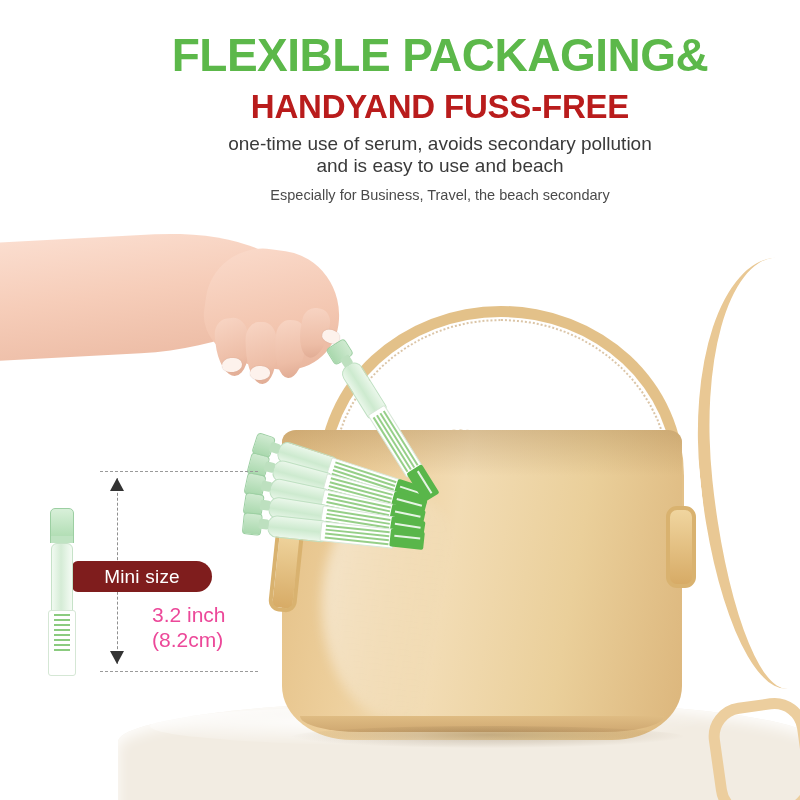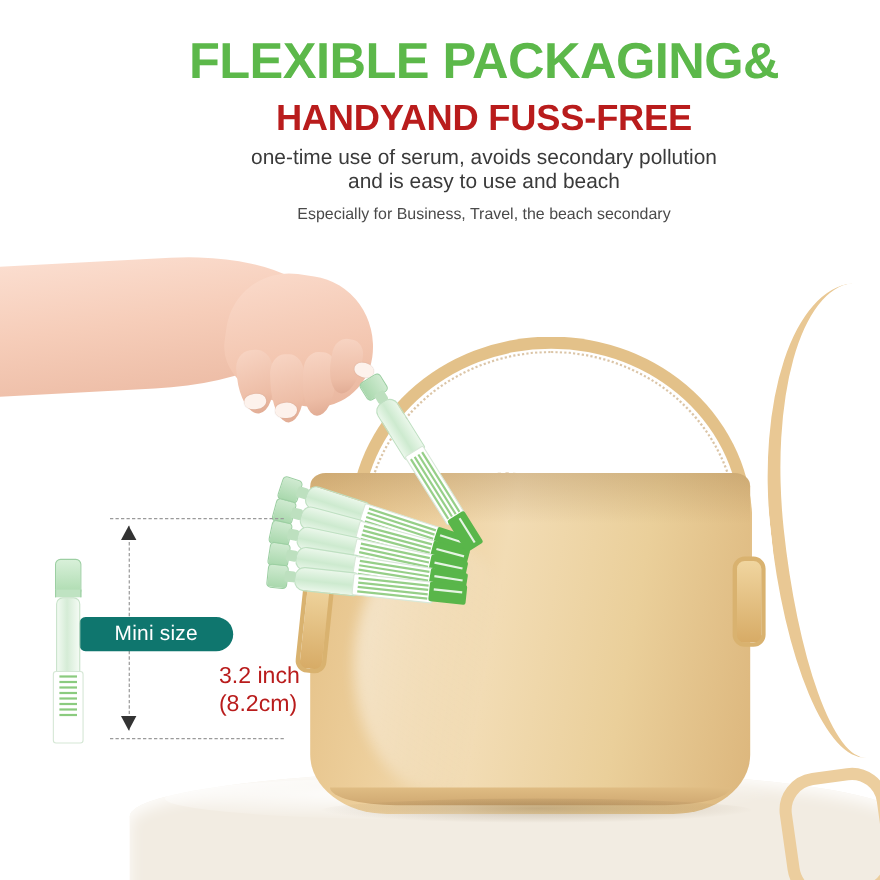--- a/index.html
+++ b/index.html
@@ -199,28 +199,28 @@
   }
   .arrow-up,.arrow-down{
     position:absolute;left:110px;width:0;height:0;
     border-left:7px solid transparent;border-right:7px solid transparent;
   }
   .arrow-up{top:478px;border-bottom:13px solid #333;}
   .arrow-down{top:651px;border-top:13px solid #333;}
 
   .mini-badge{
     position:absolute;left:72px;top:561px;width:140px;height:31px;
-    background:#0f766e;border-radius:6px 16px 16px 6px;
+    background:#7f1d1d;border-radius:6px 16px 16px 6px;
     display:flex;align-items:center;justify-content:center;
   }
   .mini-badge span{
     color:#fff;font-size:19px;letter-spacing:.2px;
   }
   .size-line1,.size-line2{
-    position:absolute;left:152px;color:#b91c1c;font-size:21px;white-space:nowrap;margin-left:47px;
+    position:absolute;left:152px;color:#ec4899;font-size:21px;white-space:nowrap;
   }
   .size-line1{top:603px;}
   .size-line2{top:628px;}
 
   
   .vial-big{position:absolute;left:42px;top:508px;width:38px;height:166px;}
   .vb-cap{
     position:absolute;left:8px;top:0;width:22px;height:30px;
     background:linear-gradient(180deg,#d8f0d9,#aedcb1);
     border:1px solid #9ccfa2;border-radius:5px 5px 3px 3px;

